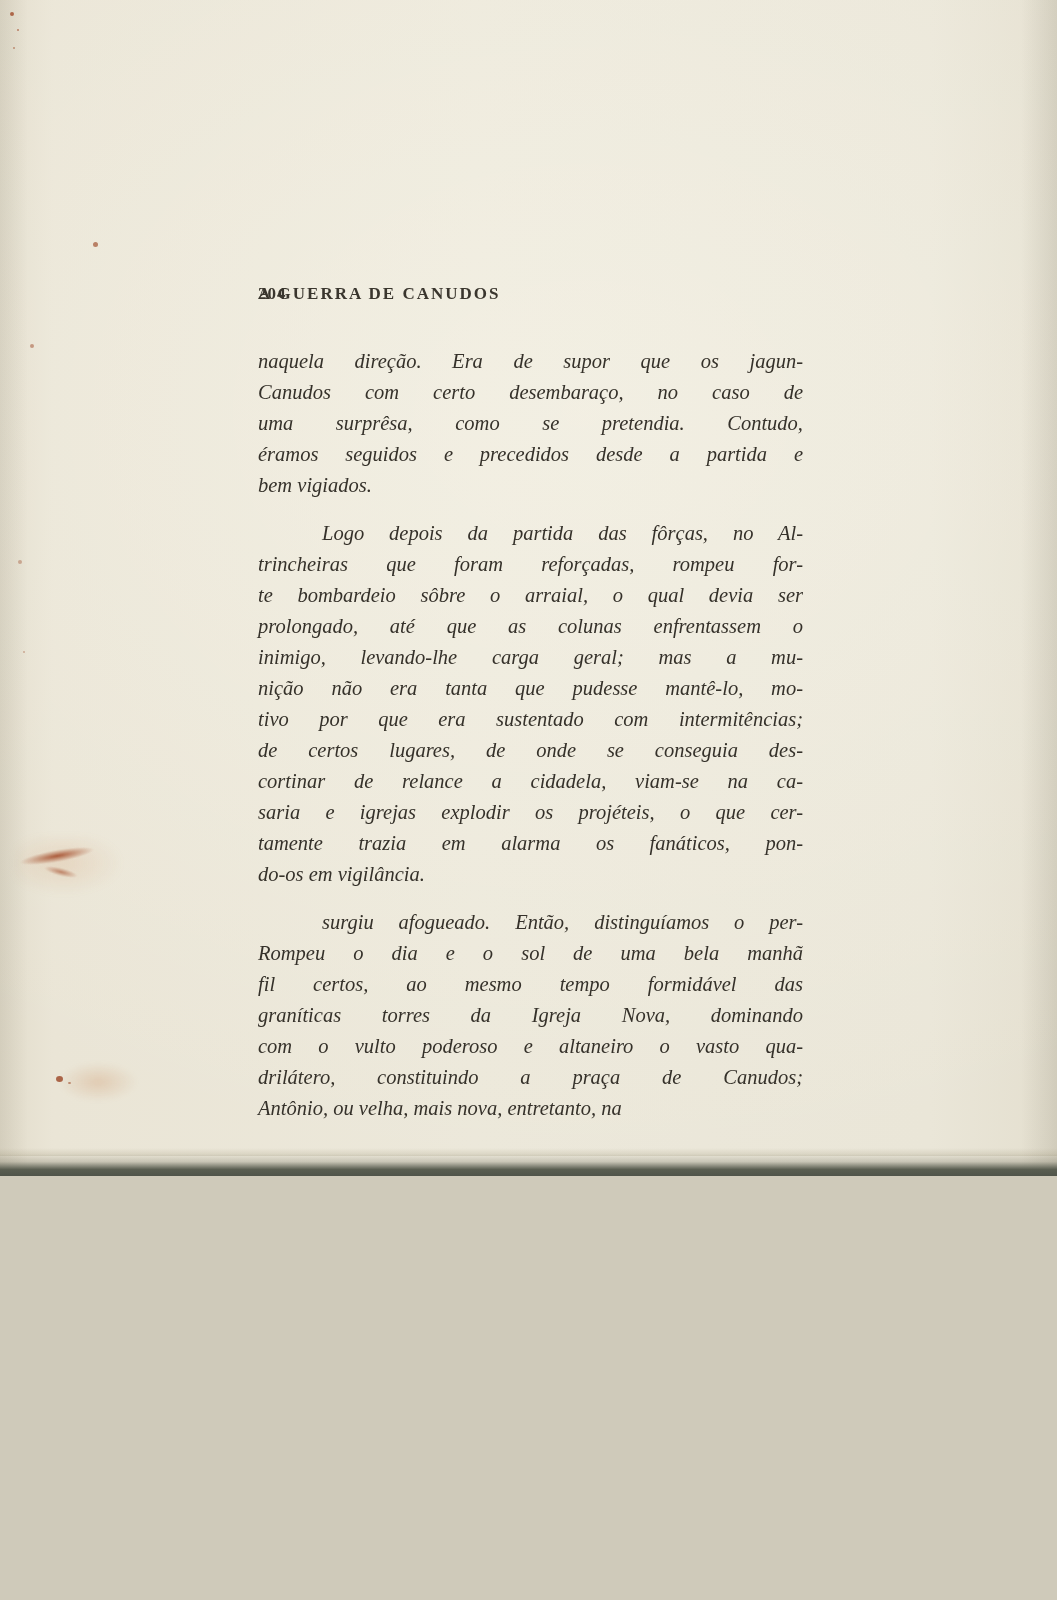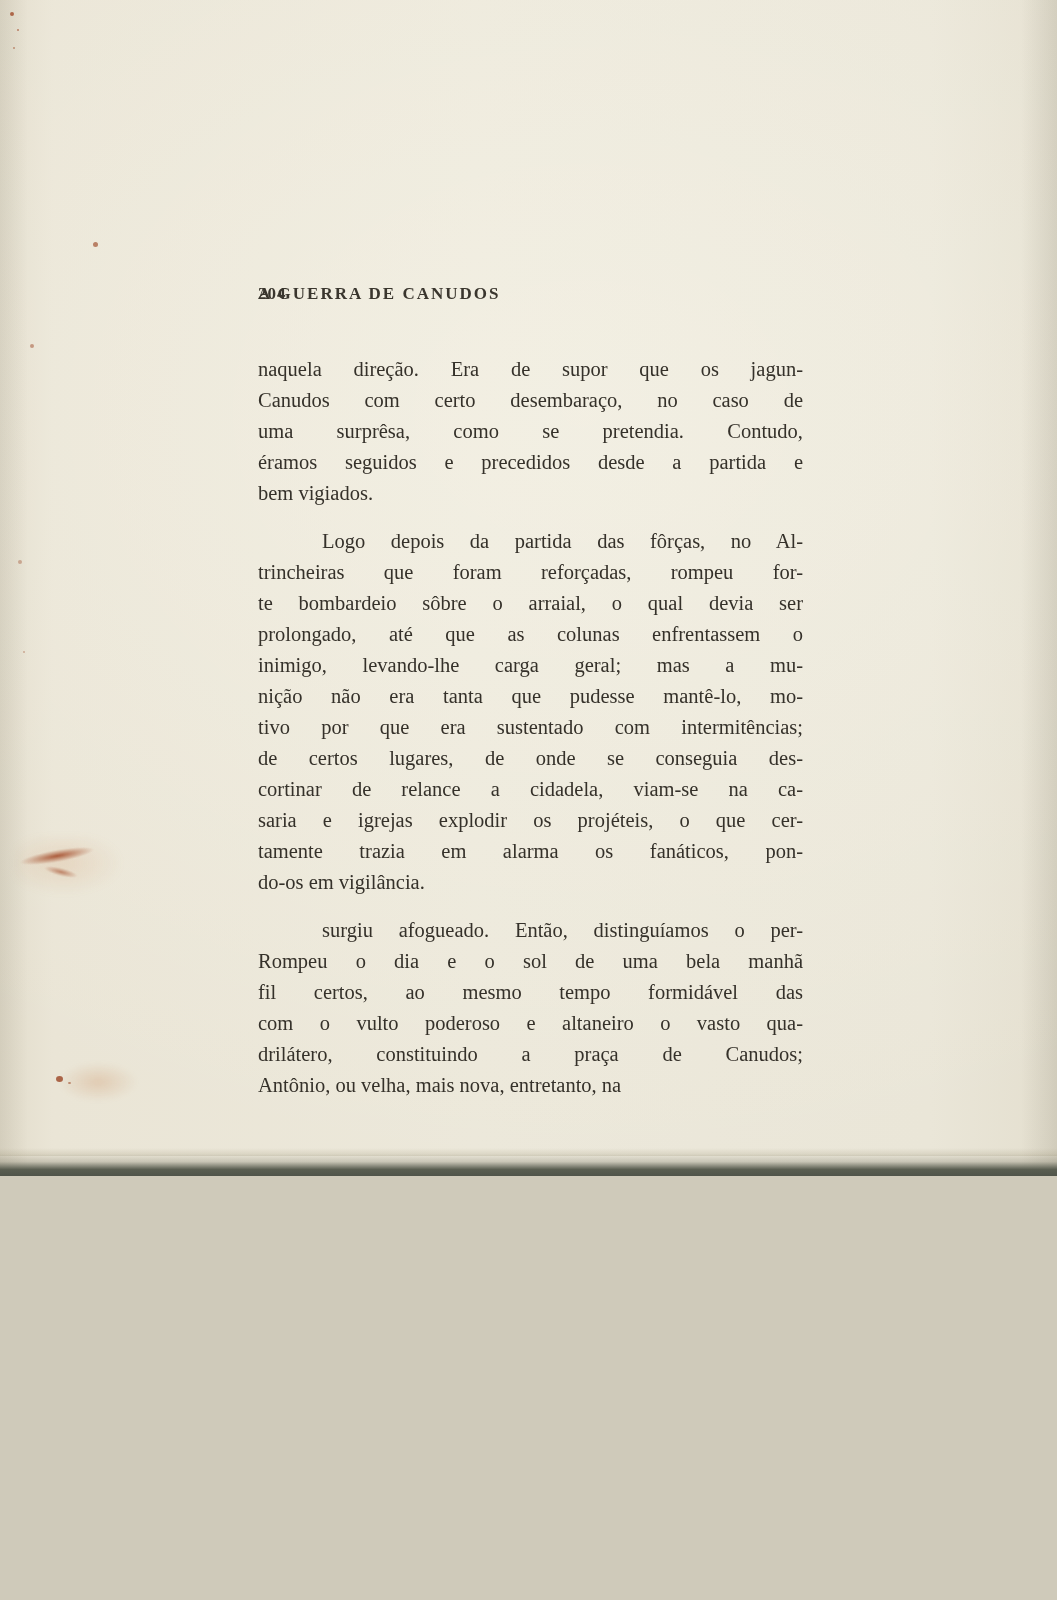--- a/index.html
+++ b/index.html
@@ -48,21 +48,21 @@
   
   .text-block {
     position: absolute;
     left: 258px;
     top: 346px;
     width: 545px;
     font-size: 20.5px;
     line-height: 31px;
     color: #35312a;
   }
-  .para { margin: 8px 0 17px 0; }
+  .para { margin: 0 0 17px 0; font-style: italic; }
   .line { text-align: justify; text-align-last: justify; white-space: normal; }
   .line.last { text-align-last: left; }
   .para.indent .line:first-child { padding-left: 64px; }
 
   
   .stain { position: absolute; pointer-events: none; }
 
   .s-dash {
     left: 20px; top: 850px; width: 74px; height: 12px;
     background: radial-gradient(ellipse at 50% 50%, rgba(156,60,24,0.8), rgba(156,60,24,0) 72%);
@@ -175,20 +175,21 @@
         <div class="line">de certos lugares, de onde se conseguia des-</div>
         <div class="line">cortinar de relance a cidadela, viam-se na ca-</div>
         <div class="line">saria e igrejas explodir os projéteis, o que cer-</div>
         <div class="line">tamente trazia em alarma os fanáticos, pon-</div>
         <div class="line last">do-os em vigilância.</div>
       </div>
       <div class="para indent">
         <div class="line">surgiu afogueado. Então, distinguíamos o per-</div>
         <div class="line">Rompeu o dia e o sol de uma bela manhã</div>
         <div class="line">fil certos, ao mesmo tempo formidável das</div>
+        <div class="line">graníticas torres da Igreja Nova, dominando</div>
         <div class="line">com o vulto poderoso e altaneiro o vasto qua-</div>
         <div class="line">drilátero, constituindo a praça de Canudos;</div>
         <div class="line last">Antônio, ou velha, mais nova, entretanto, na</div>
       </div>
     </div>
 
   <div class="shade left-shade"></div>
   <div class="shade right-shade"></div>
   <div class="shade bottom-pre-edge"></div>
   <div class="shade bottom-edge"></div>

